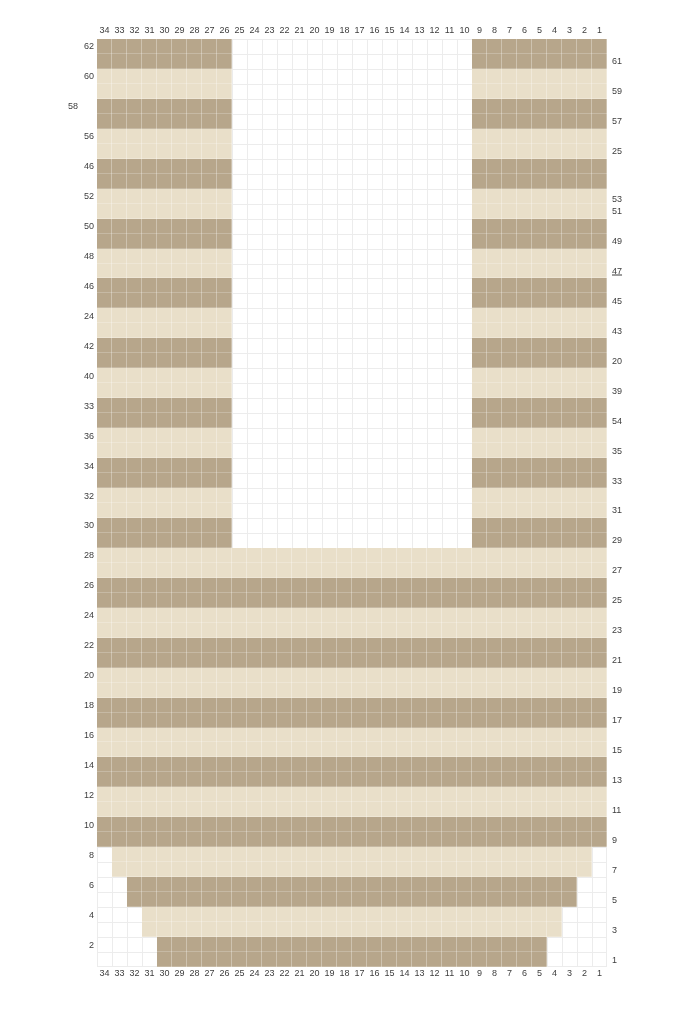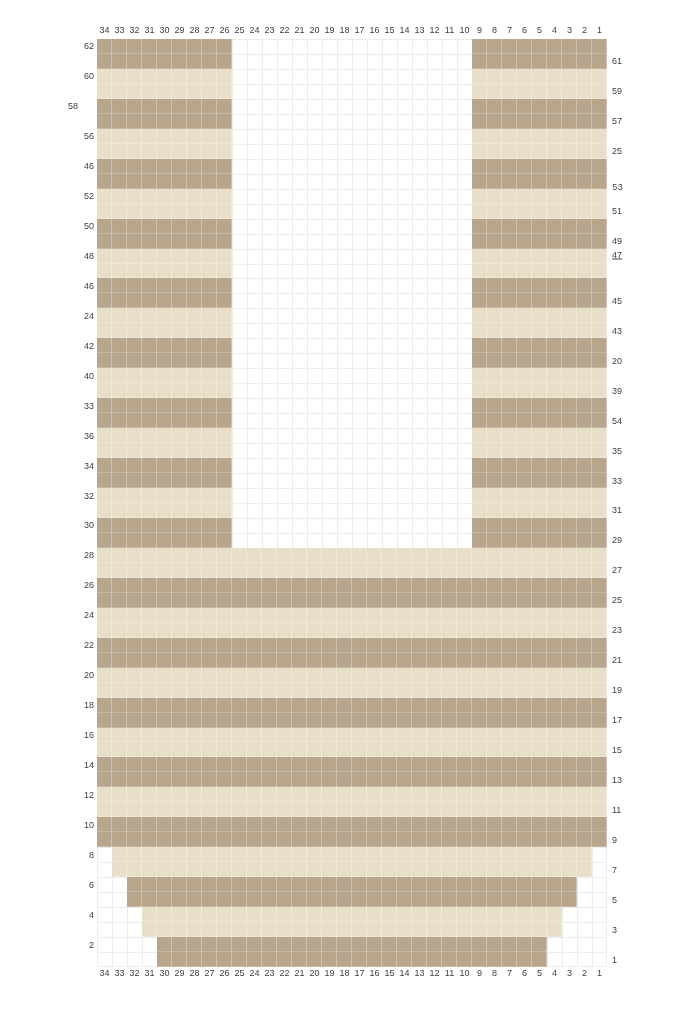--- a/index.html
+++ b/index.html
@@ -241,24 +241,24 @@
       <div class="num-label row-label-left" style="left: 64px; top: 854.742px; color: rgb(61, 61, 61);">8</div>
       <div class="num-label row-label-left" style="left: 64px; top: 884.677px; color: rgb(61, 61, 61);">6</div>
       <div class="num-label row-label-left" style="left: 64px; top: 914.613px; color: rgb(61, 61, 61);">4</div>
       <div class="num-label row-label-left" style="left: 64px; top: 944.548px; color: rgb(61, 61, 61);">2</div>
     </div>
   <div id="labels-right">
       <div class="num-label row-label-right" style="left: 612px; top: 61.4516px; color: rgb(61, 61, 61);">61</div>
       <div class="num-label row-label-right" style="left: 612px; top: 91.3871px; color: rgb(61, 61, 61);">59</div>
       <div class="num-label row-label-right" style="left: 612px; top: 121.323px; color: rgb(61, 61, 61);">57</div>
       <div class="num-label row-label-right" style="left: 612px; top: 151.258px; color: rgb(61, 61, 61);">25</div>
-      <div class="num-label row-label-right" style="left: 612px; top: 188px; color: rgb(61, 61, 61); font-family: Liberation Mono, monospace;">53</div>
+      <div class="num-label row-label-right" style="left: 612px; top: 199px; color: rgb(61, 61, 61);">53</div>
       <div class="num-label row-label-right" style="left: 612px; top: 211.129px; color: rgb(61, 61, 61);">51</div>
       <div class="num-label row-label-right" style="left: 612px; top: 241.065px; color: rgb(61, 61, 61);">49</div>
-      <div class="num-label row-label-right" style="left: 612px; top: 255px; color: rgb(61, 61, 61); text-decoration: underline;">47</div>
+      <div class="num-label row-label-right" style="left: 612px; top: 271px; color: rgb(61, 61, 61); text-decoration: underline;">47</div>
       <div class="num-label row-label-right" style="left: 612px; top: 300.935px; color: rgb(61, 61, 61);">45</div>
       <div class="num-label row-label-right" style="left: 612px; top: 330.871px; color: rgb(61, 61, 61);">43</div>
       <div class="num-label row-label-right" style="left: 612px; top: 360.806px; color: rgb(61, 61, 61);">20</div>
       <div class="num-label row-label-right" style="left: 612px; top: 390.742px; color: rgb(61, 61, 61);">39</div>
       <div class="num-label row-label-right" style="left: 612px; top: 420.677px; color: rgb(61, 61, 61);">54</div>
       <div class="num-label row-label-right" style="left: 612px; top: 450.613px; color: rgb(61, 61, 61);">35</div>
       <div class="num-label row-label-right" style="left: 612px; top: 480.548px; color: rgb(61, 61, 61);">33</div>
       <div class="num-label row-label-right" style="left: 612px; top: 510.484px; color: rgb(61, 61, 61);">31</div>
       <div class="num-label row-label-right" style="left: 612px; top: 540.419px; color: rgb(61, 61, 61);">29</div>
       <div class="num-label row-label-right" style="left: 612px; top: 570.355px; color: rgb(61, 61, 61);">27</div>

